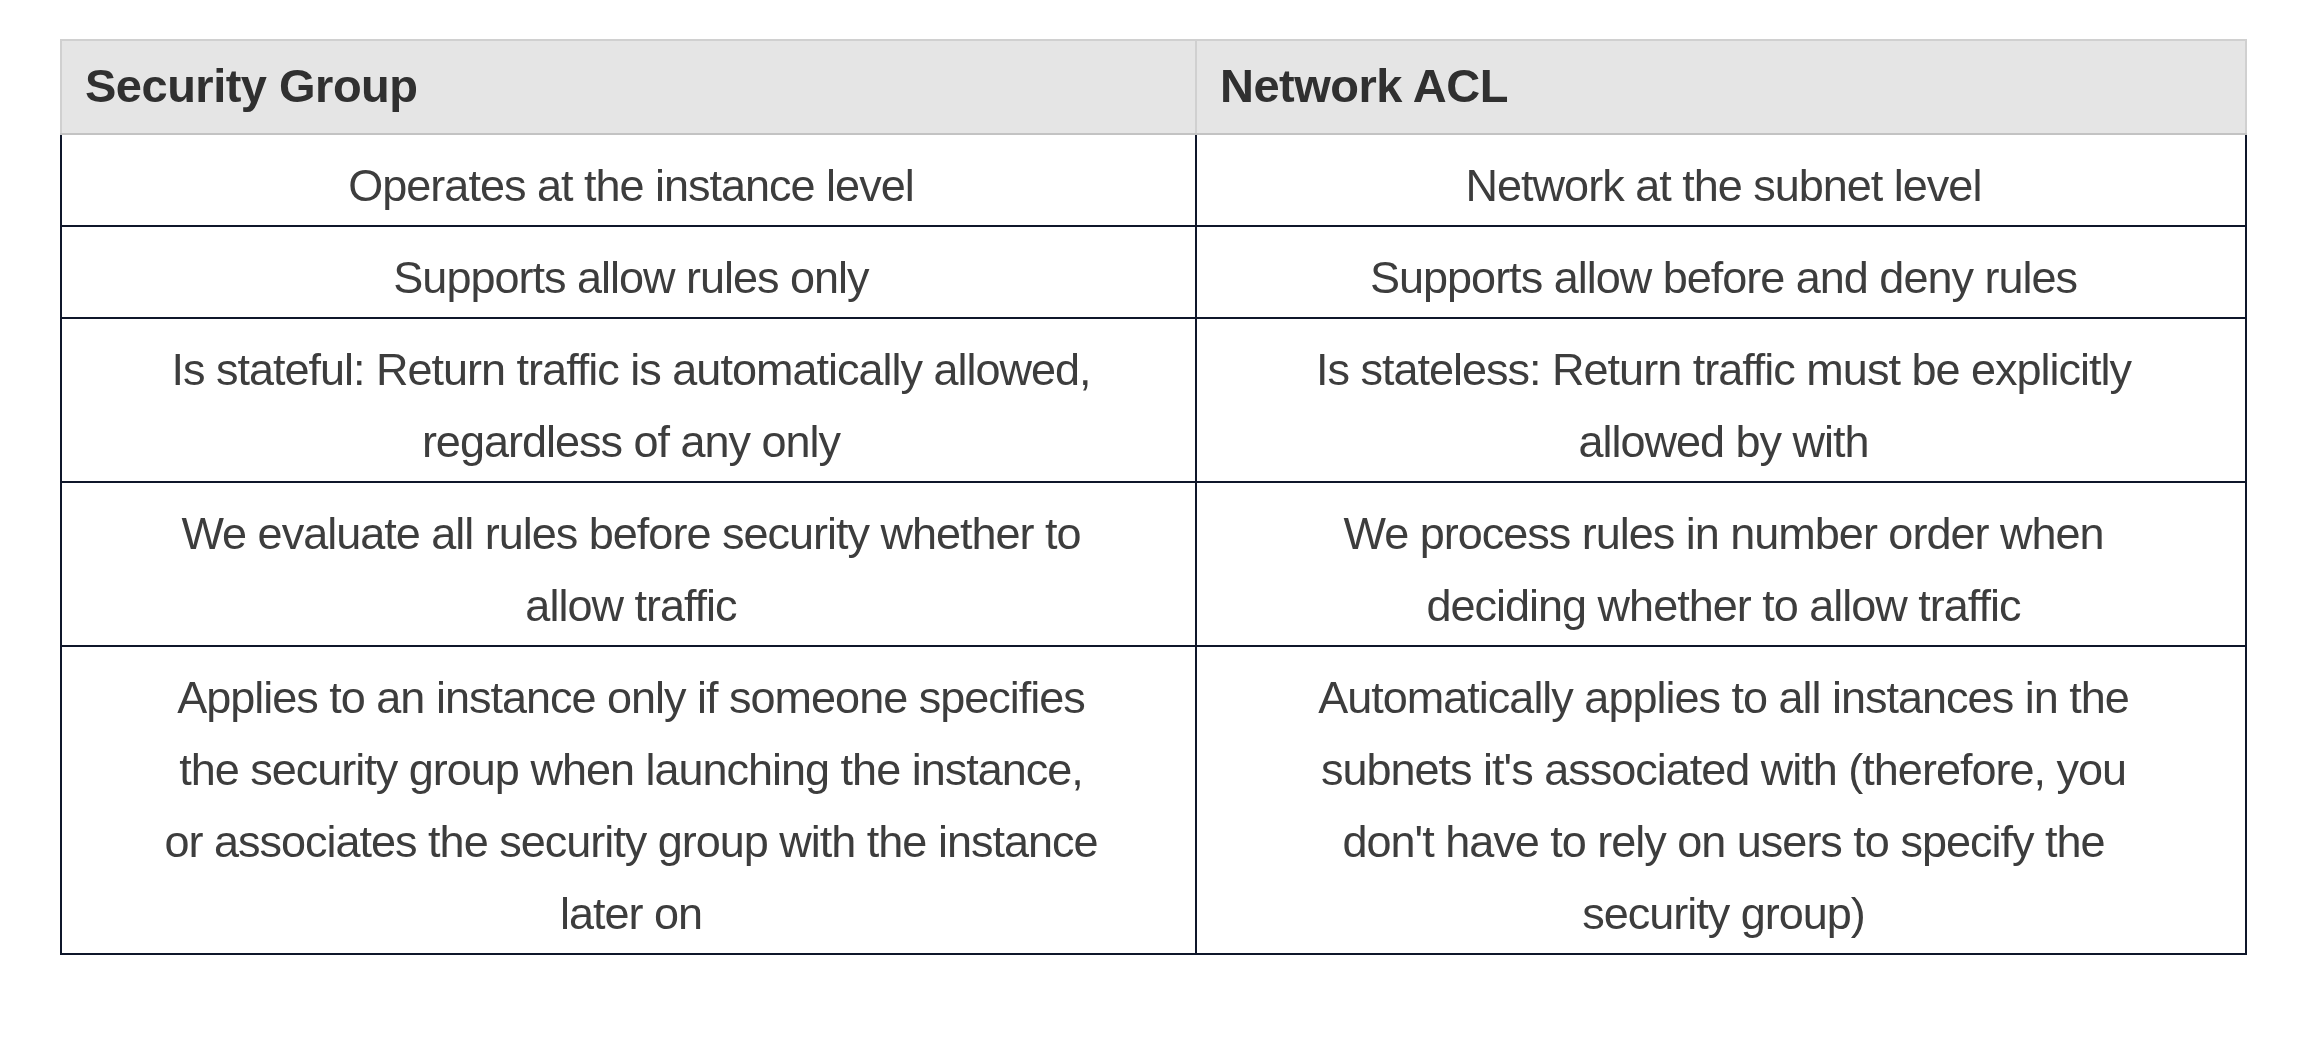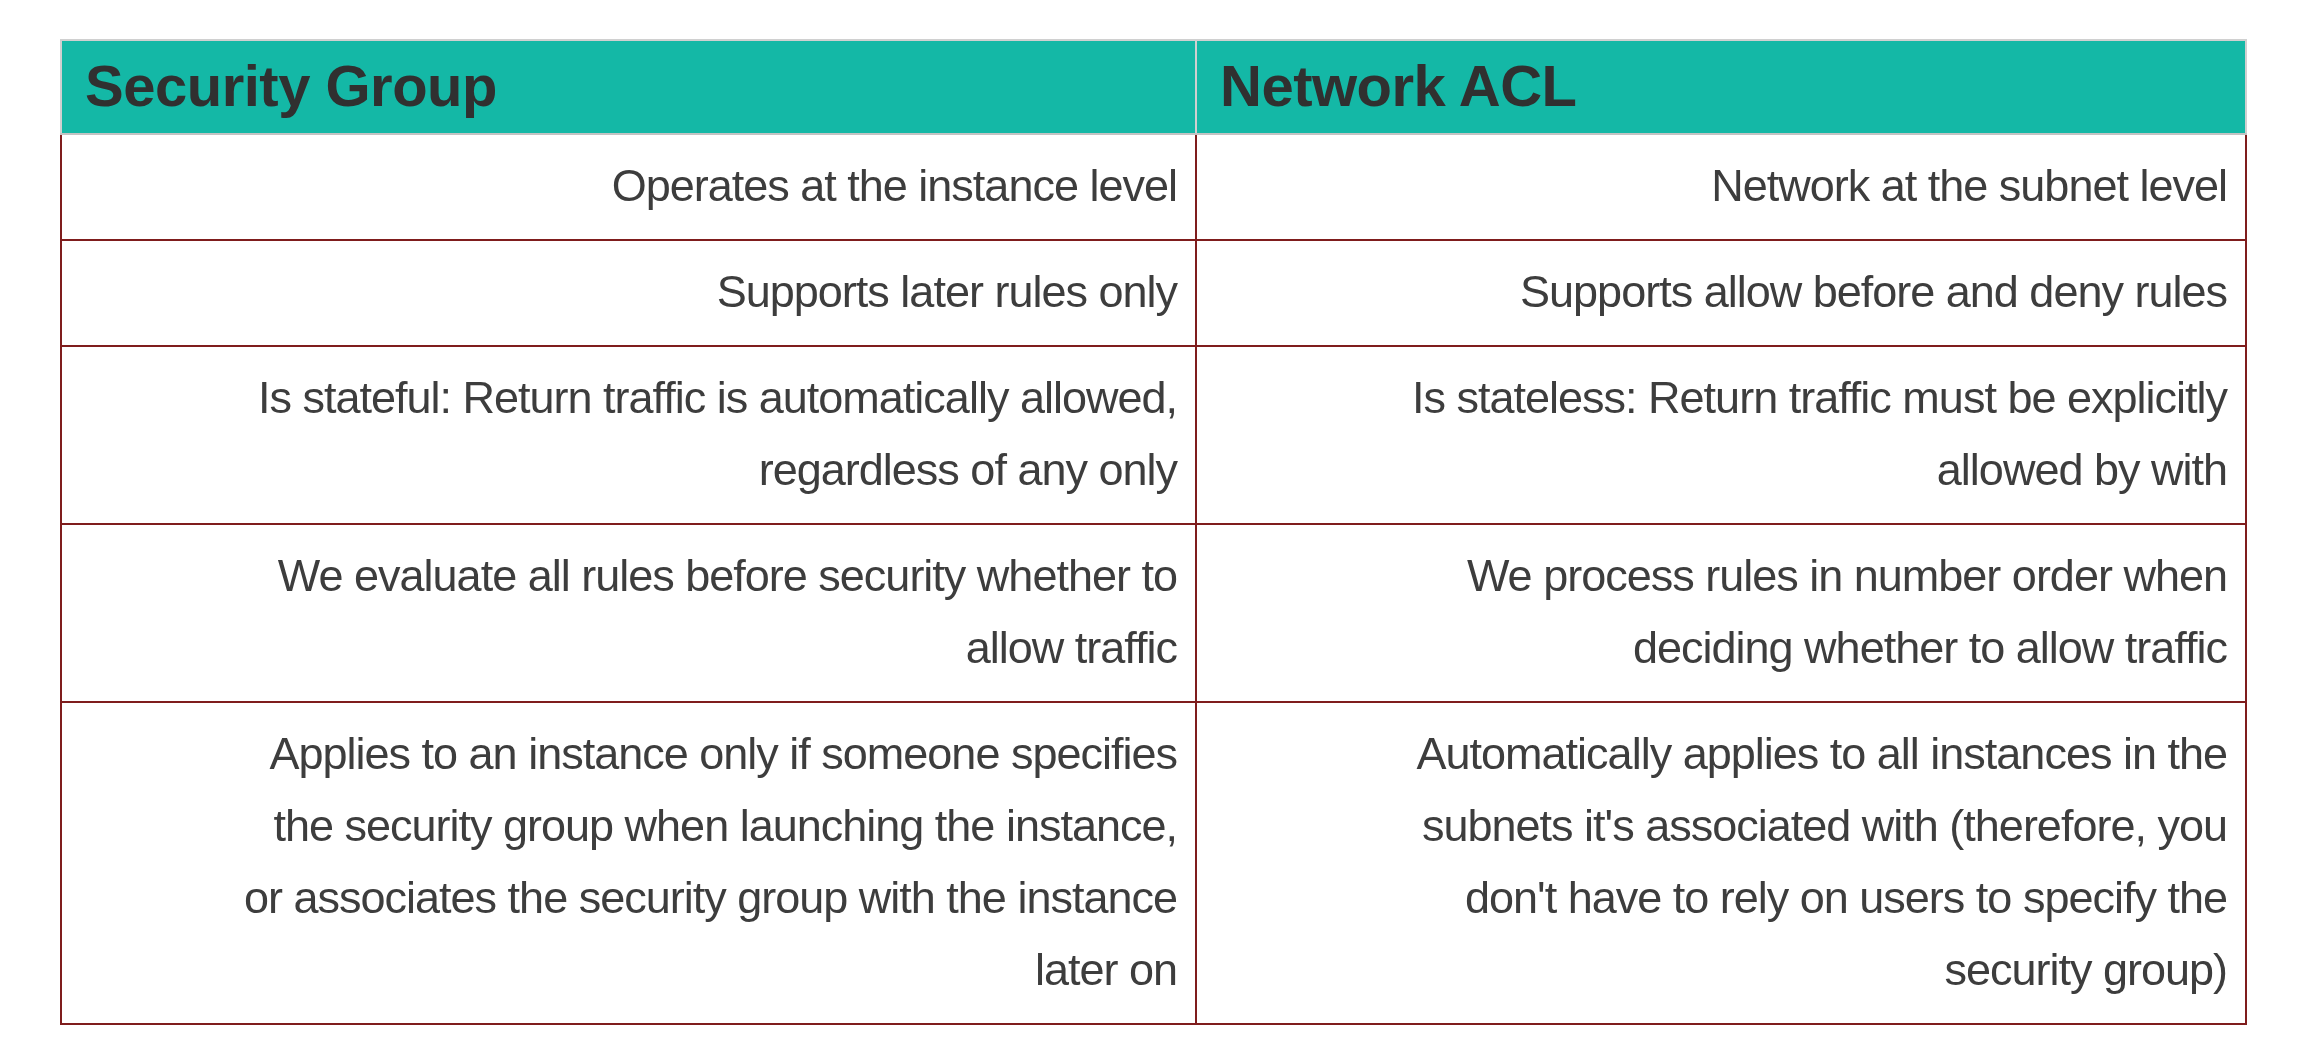--- a/index.html
+++ b/index.html
@@ -18,42 +18,42 @@
   }
   table.compare-table {
     border-collapse: collapse;
     table-layout: fixed;
     width: 2185px;
     border: 2px solid #c3c3c3;
   }
   col.col-left  { width: 1135px; }
   col.col-right { width: 1050px; }
   table.compare-table th {
-    background: #14b8a6;
+    background: #e5e5e5;
     color: #303030;
     font-weight: bold;
-    font-size: 58px;
+    font-size: 47px;
     line-height: 72px;
     letter-spacing: -0.5px;
     text-align: left;
     vertical-align: middle;
     padding: 9px 18px 11px 23px;
     border: 2px solid #d0d0d0;
     border-bottom: 2px solid #c3c3c3;
   }
   table.compare-table td {
     background: #ffffff;
     color: #3d3d3d;
     font-size: 45px;
     line-height: 72px;
     letter-spacing: -1px;
-    text-align: right;
+    text-align: center;
     vertical-align: middle;
-    padding: 15px 18px 17px 23px;
-    border: 2px solid #7f1d1d;
+    padding: 15px 18px 3px 23px;
+    border: 2px solid #0f172a;
     white-space: pre-line;
   }
 </style>
 </head>
 <body>
 
 <div class="table-wrap">
   <table class="compare-table">
     <colgroup>
       <col class="col-left">
@@ -64,21 +64,21 @@
           <th>Security Group</th>
           <th>Network ACL</th>
         </tr>
     </thead>
     <tbody>
         <tr>
           <td>Operates at the instance level</td>
           <td>Network at the subnet level</td>
         </tr>
         <tr>
-          <td>Supports later rules only</td>
+          <td>Supports allow rules only</td>
           <td>Supports allow before and deny rules</td>
         </tr>
         <tr>
           <td>Is stateful: Return traffic is automatically allowed,
 regardless of any only</td>
           <td>Is stateless: Return traffic must be explicitly
 allowed by with</td>
         </tr>
         <tr>
           <td>We evaluate all rules before security whether to

